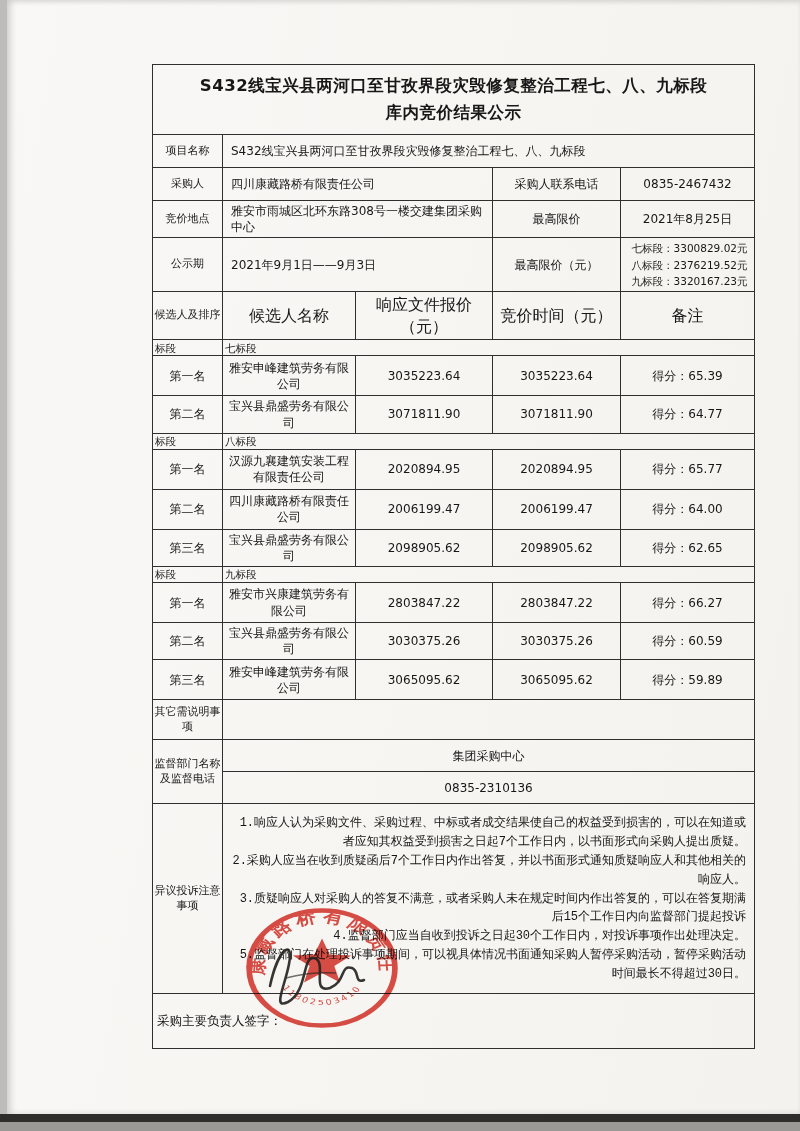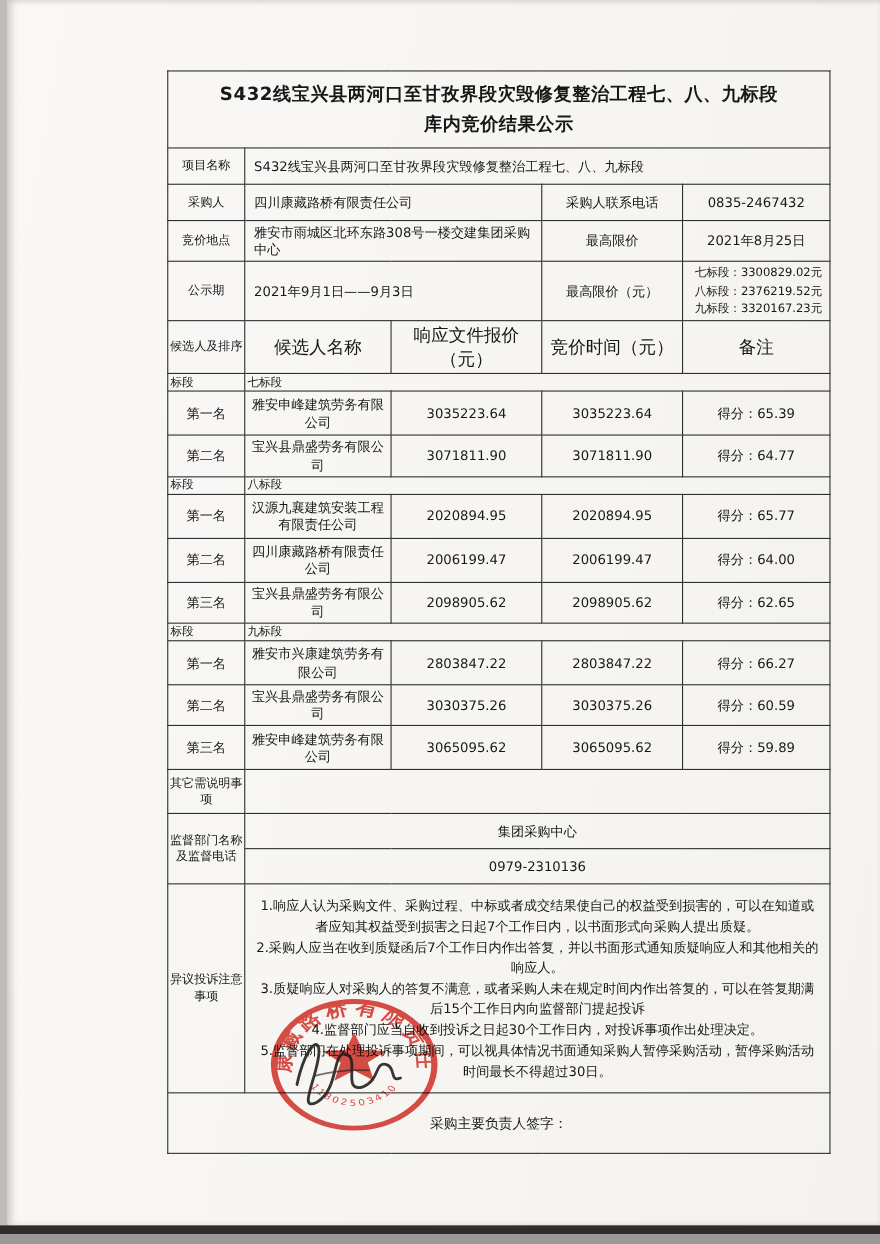--- a/index.html
+++ b/index.html
@@ -25,22 +25,22 @@
     font-size:12px;line-height:1.35;padding:2px 4px;vertical-align:middle;
     overflow:hidden;
   }
   .title-cell{font-weight:bold;font-size:16.5px;text-align:center;line-height:1.6;letter-spacing:.5px;padding:6px 10px;}
   .lab{text-align:center;font-size:11px;padding:2px 1px;}
   .ctr{text-align:center;}
   .lft{text-align:left;padding-left:8px;}
   .hdr{text-align:center;font-size:16px;}
   .sect{text-align:left;font-size:10.5px;padding:0 2px;line-height:1.2;}
   .limit{font-size:10.5px;line-height:1.55;padding-left:8px;text-align:center;}
-  .obj{font-size:12px;line-height:1.58;padding:4px 8px;text-align:center;vertical-align:middle;}
-  .sign{font-size:12.5px;text-align:center;padding-left:4px;}
+  .obj{font-size:12px;line-height:1.58;padding:4px 8px;text-align:right;vertical-align:middle;font-family:Liberation Mono, monospace;}
+  .sign{font-size:12.5px;text-align:left;padding-left:4px;}
   .h70{height:70px}.h33{height:33px}.h52{height:52px}.h34{height:34px}
   .h16{height:16px}.h40{height:40px}.h31{height:31px}.h32{height:32px}
   .h190{height:190px}.h55{height:55px}
 
   .stamp{position:absolute;left:241px;top:904px;width:162px;height:128px;z-index:5;
          opacity:.82;mix-blend-mode:multiply;}
   .signature{position:absolute;left:256px;top:926px;width:130px;height:95px;z-index:6;opacity:.9;}
 </style>
 </head>
 <body>
@@ -178,21 +178,21 @@
   <tr class="h40">
     <td class="lab">其它需说明事项</td>
     <td colspan="4" class="lft"></td>
   </tr>
 
   <tr class="h32">
     <td class="lab" rowspan="2">监督部门名称及监督电话</td>
     <td colspan="4" class="ctr">集团采购中心</td>
   </tr>
   <tr class="h32">
-    <td colspan="4" class="ctr">0979-2310136</td>
+    <td colspan="4" class="ctr">0835-2310136</td>
   </tr>
 
   <tr class="h190">
     <td class="lab">异议投诉注意事项</td>
     <td colspan="4" class="obj">
       <div>1.响应人认为采购文件、采购过程、中标或者成交结果使自己的权益受到损害的，可以在知道或者应知其权益受到损害之日起7个工作日内，以书面形式向采购人提出质疑。</div>
       <div>2.采购人应当在收到质疑函后7个工作日内作出答复，并以书面形式通知质疑响应人和其他相关的响应人。</div>
       <div>3.质疑响应人对采购人的答复不满意，或者采购人未在规定时间内作出答复的，可以在答复期满后15个工作日内向监督部门提起投诉</div>
       <div>4.监督部门应当自收到投诉之日起30个工作日内，对投诉事项作出处理决定。</div>
       <div>5.监督部门在处理投诉事项期间，可以视具体情况书面通知采购人暂停采购活动，暂停采购活动时间最长不得超过30日。</div>

